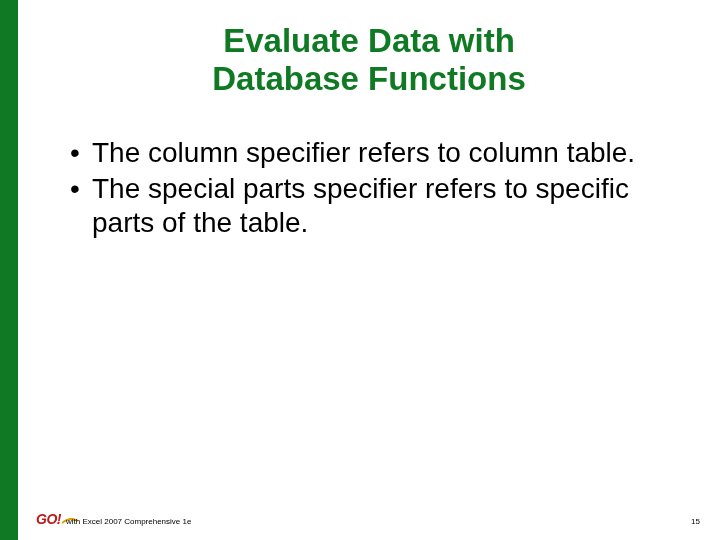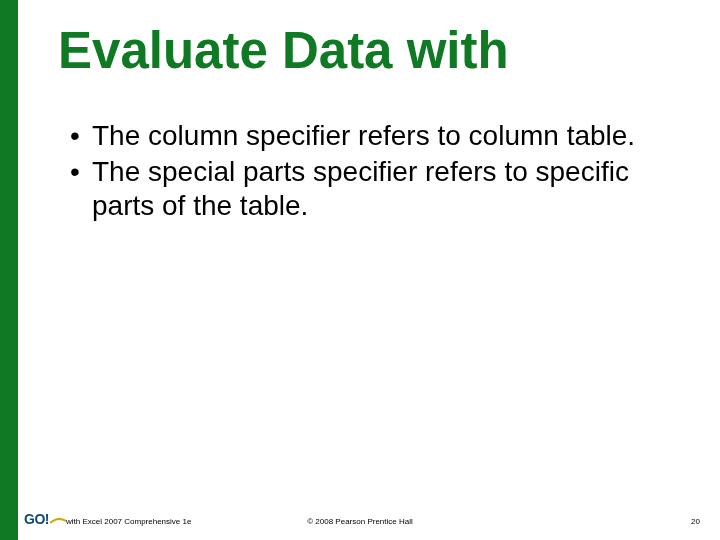--- a/index.html
+++ b/index.html
@@ -19,21 +19,22 @@
   }
   .content {
     position: absolute;
     left: 18px;
     top: 0;
     width: 702px;
     height: 540px;
     padding: 20px 40px 0 40px;
   }
   .title {
-    font-size: 51px;
+    text-align: center;
+    font-size: 33px;
     font-weight: bold;
     color: #0f7a23;
     line-height: 1.15;
     margin-top: 2px;
     margin-bottom: 38px;
   }
   .bullets {
     font-size: 28px;
     color: #000;
     line-height: 1.22;
@@ -63,23 +64,25 @@
   .go-logo {
     position: absolute;
     left: 24px;
     bottom: 1px;
     display: flex;
     align-items: baseline;
   }
   .go-text {
     font-family: Arial, sans-serif;
     font-weight: bold;
+    font-style: italic;
     font-size: 14px;
-    color: #0c4a6e;
+    color: #b91c1c;
     letter-spacing: -0.5px;
+    margin-left: 12px;
   }
   .go-swoosh {
     width: 16px;
     height: 6px;
     margin-left: 1px;
     margin-bottom: 2px;
   }
   .foot-left {
     position: absolute;
     left: 66px;
@@ -106,20 +109,21 @@
   }
 </style>
 </head>
 <body>
 
 <div class="left-bar"></div>
 
 <div class="content">
   <h1 class="title">
     <span>Evaluate Data with</span><br>
+    <span>Database Functions</span>
   </h1>
 
   <div class="bullets">
     <div class="bullet">
       <div class="dot">•</div>
       <div class="bt">
         <span>The </span><span class="ital">column specifier</span><span> refers to column table.</span>
       </div>
     </div>
     <div class="bullet">
@@ -132,15 +136,14 @@
 </div>
 
 <div class="footer">
   <div class="go-logo">
     <span class="go-text">GO!</span>
     <svg class="go-swoosh" viewBox="0 0 16 6">
       <path d="M0 5 Q 8 -2 16 3" stroke="#d9a400" stroke-width="2" fill="none"></path>
     </svg>
   </div>
   <div class="foot-left">with Excel 2007 Comprehensive 1e</div>
-  <div class="foot-center">© 2008 Pearson Prentice Hall</div>
-  <div class="foot-right">20</div>
+  <div class="foot-right">15</div>
 </div>
 
 </body></html>

